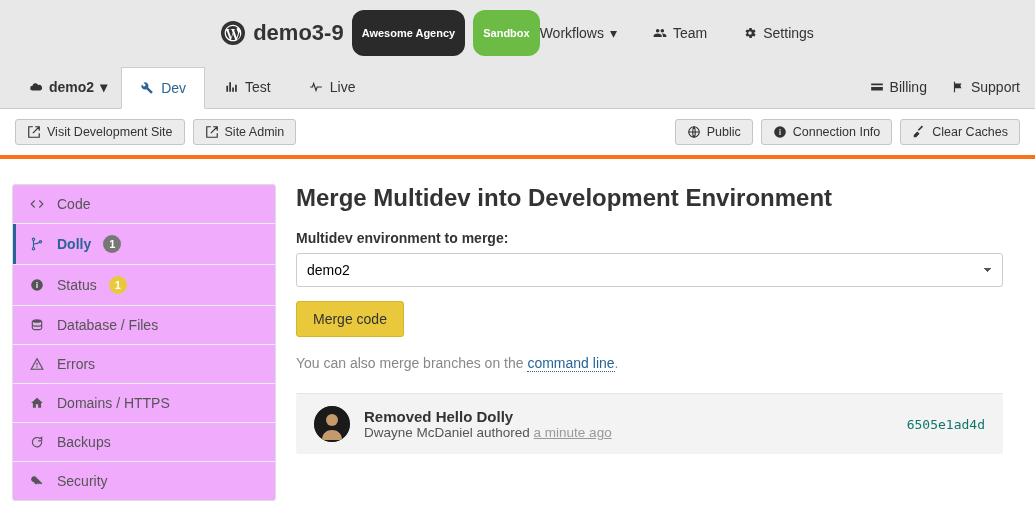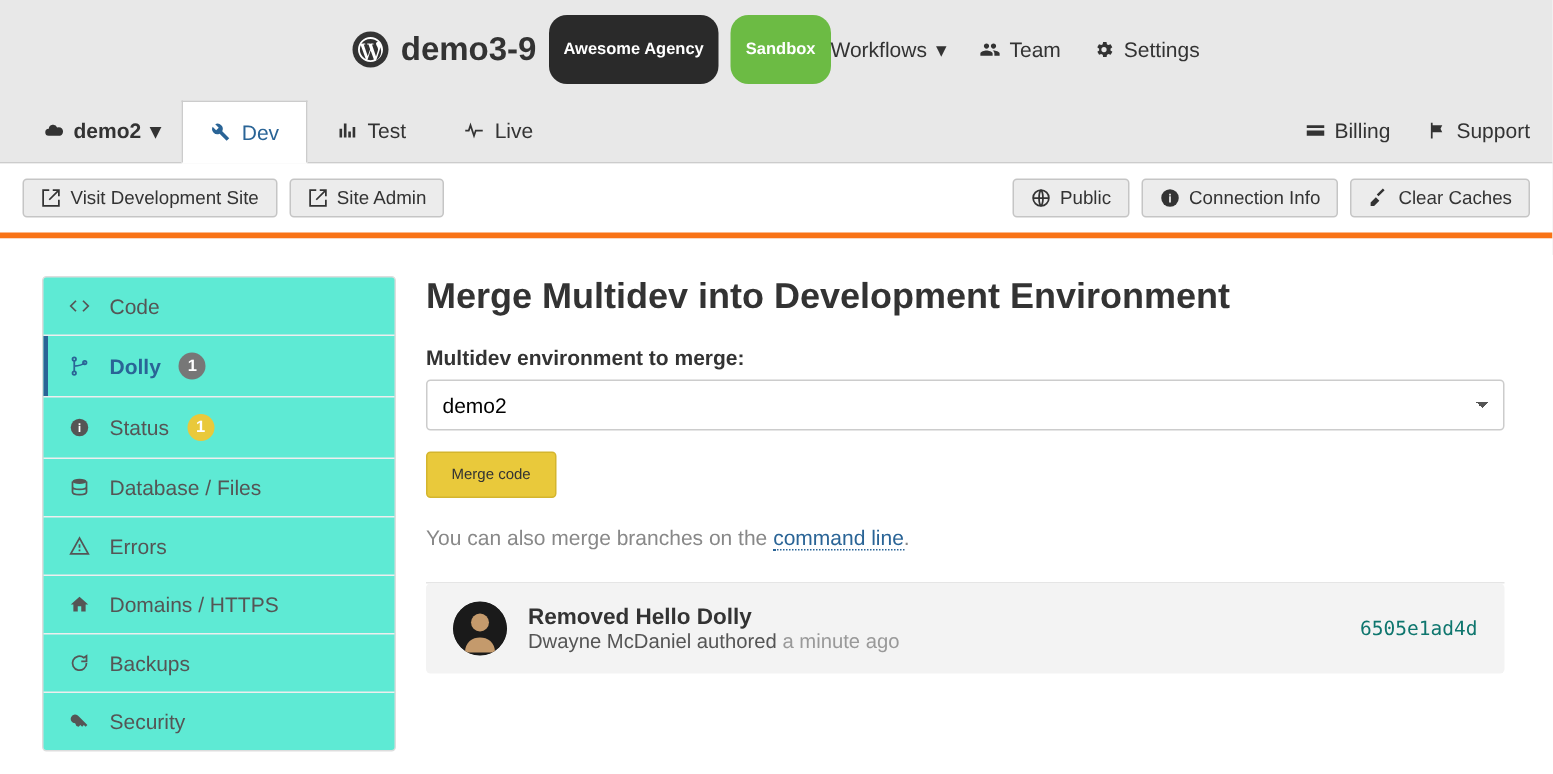--- a/index.html
+++ b/index.html
@@ -6,63 +6,63 @@
     body { font-family: -apple-system, BlinkMacSystemFont, "Segoe UI", Helvetica, Arial, sans-serif; background: #e8e8e8; color: #333; font-size: 14px; }
     
     .header { background: #e8e8e8; padding: 10px 15px; display: flex; align-items: center; justify-content: center; }
     .header-left { display: flex; align-items: center; gap: 8px; }
     .wp-icon { width: 24px; height: 24px; background: #333; border-radius: 50%; display: inline-flex; align-items: center; justify-content: center; }
     .wp-icon svg { width: 20px; height: 20px; }
     .site-name { font-size: 22px; font-weight: 700; color: #333; }
     .pill { border-radius: 12px; padding: 17px 10px; font-size: 11px; color: #fff; font-weight: 600; }
     .pill.dark { background: #2a2a2a; }
     .pill.green { background: #6cbb44; }
-    .header-right { display: flex; align-items: center; gap: 22px; }
+    .header-right { display: flex; align-items: center; gap: 36px; }
     .header-link { display: inline-flex; align-items: center; gap: 6px; color: #333; cursor: pointer; font-size: 14px; }
     
     .tabbar { background: #e8e8e8; border-bottom: 1px solid #ccc; display: flex; align-items: center; justify-content: space-between; padding: 0 15px; }
     .tabs-left { display: flex; align-items: center; }
     .env-dropdown { display: inline-flex; align-items: center; gap: 6px; padding: 10px 14px; cursor: pointer; font-weight: 600; }
     .tab { display: inline-flex; align-items: center; gap: 7px; padding: 12px 18px; cursor: pointer; font-weight: 500; color: #333; border: 1px solid transparent; }
     .tab.active { background: #fff; border: 1px solid #ccc; border-bottom-color: #fff; color: #2a6496; margin-bottom: -1px; }
     .tabs-right { display: flex; align-items: center; gap: 24px; }
     .tabs-right .header-link { padding: 10px 0; }
     
     .toolbar { background: #fff; border-bottom: 4px solid #f97316; padding: 10px 15px; display: flex; align-items: center; justify-content: space-between; }
     .toolbar-left, .toolbar-right { display: flex; gap: 8px; }
     .btn-sm { background: #ececec; border: 1px solid #c5c5c5; border-radius: 3px; padding: 5px 11px; font-size: 12.5px; color: #333; cursor: pointer; display: inline-flex; align-items: center; gap: 6px; }
     
     .content { display: flex; padding: 25px 12px; gap: 20px; align-items: flex-start; background: #fff; }
     
-    .sidebar { width: 236px; background: #5eead4; border: 1px solid #ddd; border-radius: 3px; margin-left: 16px; }
+    .sidebar { width: 264px; background: #f0abfc; border: 1px solid #ddd; border-radius: 3px; }
     .sidebar-item { display: flex; align-items: center; gap: 12px; padding: 11px 16px; cursor: pointer; color: #555; border-bottom: 1px solid #eee; position: relative; }
     .sidebar-item:last-child { border-bottom: none; }
     .sidebar-item.active { color: #2a6496; font-weight: 600; }
     .sidebar-item.active::before { content: ''; position: absolute; left: 0; top: 0; bottom: 0; width: 3px; background: #2a6496; }
     .sidebar-item .icon { width: 16px; display: inline-flex; justify-content: center; }
     .badge { background: #777; color: #fff; border-radius: 50%; width: 18px; height: 18px; display: inline-flex; align-items: center; justify-content: center; font-size: 11px; font-weight: 600; }
     .badge.yellow { background: #e9c93b; }
     
     .main { flex: 1; padding-right: 20px; }
     .page-title { font-size: 24px; font-weight: 700; color: #333; margin-bottom: 18px; }
     .field-label { font-weight: 700; font-size: 14px; margin-bottom: 7px; }
     .select { width: 100%; padding: 8px 10px; border: 1px solid #ccc; border-radius: 3px; font-size: 14px; background: #fff; margin-bottom: 14px; appearance: none; background-image: linear-gradient(45deg, transparent 50%, #555 50%), linear-gradient(135deg, #555 50%, transparent 50%); background-position: calc(100% - 14px) 14px, calc(100% - 10px) 14px; background-size: 4px 4px, 4px 4px; background-repeat: no-repeat; }
-    .btn-primary { background: #e9c93b; border: 1px solid #d4b52e; border-radius: 3px; padding: 9px 16px; font-size: 10px; color: #333; cursor: pointer; font-weight: 500; }
+    .btn-primary { background: #e9c93b; border: 1px solid #d4b52e; border-radius: 3px; padding: 9px 16px; font-size: 14px; color: #333; cursor: pointer; font-weight: 500; }
     .help-text { color: #888; margin-top: 18px; padding-bottom: 22px; border-bottom: 1px solid #e5e5e5; }
     .help-text a { color: #2a6496; text-decoration: none; border-bottom: 1px dotted #2a6496; }
     
     .commits-heading { font-size: 20px; font-weight: 700; margin-top: 22px; margin-bottom: 18px; }
     .commits-heading em { font-style: italic; }
     .commit { background: #f3f3f3; border-radius: 3px; padding: 12px 18px; display: flex; align-items: center; gap: 14px; }
     .avatar { width: 36px; height: 36px; border-radius: 50%; background: #2a2a2a; display: inline-flex; align-items: center; justify-content: center; overflow: hidden; }
     .avatar svg { width: 36px; height: 36px; }
     .commit-body { flex: 1; }
     .commit-title { font-weight: 700; font-size: 15px; }
     .commit-meta { color: #555; font-size: 13.5px; }
-    .commit-meta .time { color: #999; }
+    .commit-meta .time { color: #999; text-decoration: underline; }
     .commit-hash { color: #0f766e; font-size: 13px; font-family: monospace; }
     
     .icon svg { width: 14px; height: 14px; display: block; }
   </style>
 </head>
 <body>
 
 <div class="header">
   <div class="header-left">
     <span class="wp-icon">

